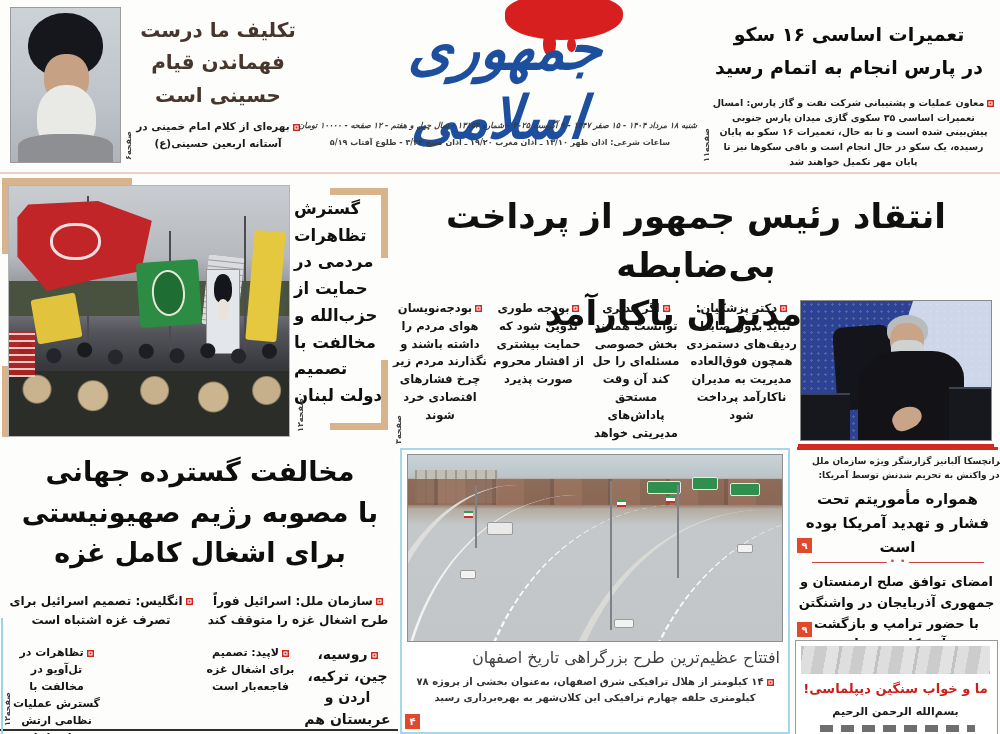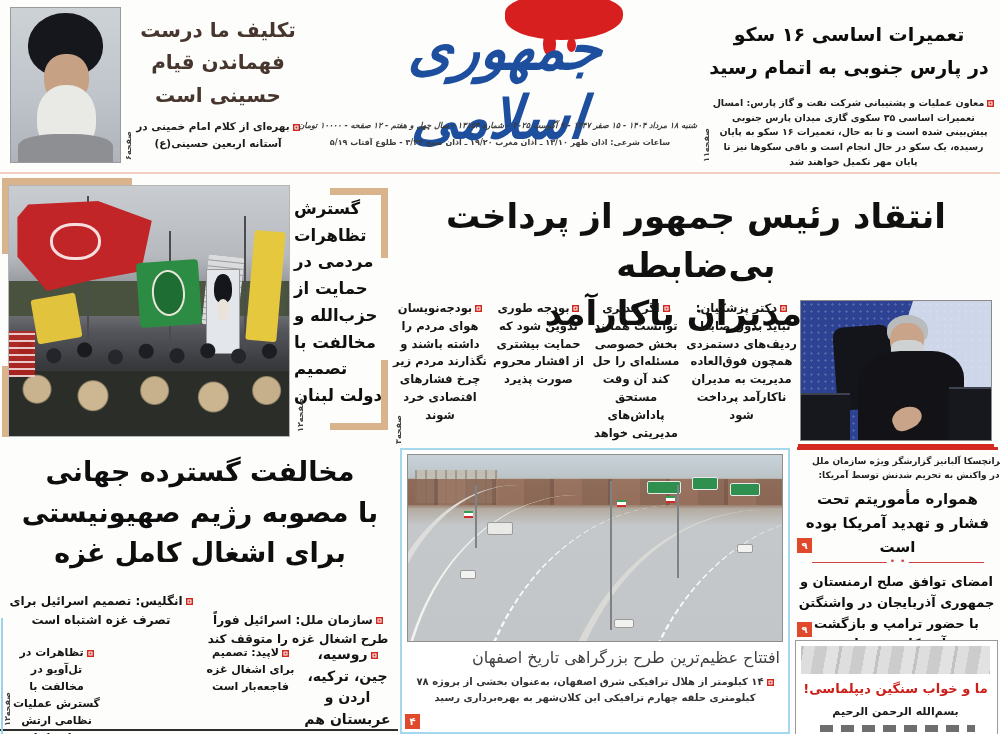--- a/index.html
+++ b/index.html
@@ -169,21 +169,21 @@
   </div>
   <div class="vlabel" style="left:124px; top:160px;">صفحه۶</div>
 
   <div class="abs drip"></div>
   <div class="abs masthead-title">جمهوری اسلامی</div>
   <div class="abs dateline" style="top:121px;font-style:italic;">شنبه ۱۸ مرداد ۱۴۰۴ - ۱۵ صفر ۱۴۴۷ - ۹ آگوست ۲۰۲۵ - شماره ۱۳۱۵۴ - سال چهل و هفتم - ۱۲ صفحه - ۱۰۰۰۰ تومان</div>
   <div class="abs dateline" style="top:138px;">ساعات شرعی: اذان ظهر ۱۳/۱۰ ـ اذان مغرب ۱۹/۲۰ ـ اذان صبح ۳/۴۴ - طلوع آفتاب ۵/۱۹</div>
 
   <div class="abs pars-headline">
     <div>تعمیرات اساسی ۱۶ سکو</div>
-    <div>در پارس جنوبی به اتمام رسید</div>
+    <div>در پارس انجام به اتمام رسید</div>
   </div>
   <div class="abs pars-body">
     <span class="bullet"></span><span>معاون عملیات و پشتیبانی شرکت نفت و گاز پارس: امسال تعمیرات اساسی ۳۵ سکوی گازی میدان پارس جنوبی پیش‌بینی شده است و تا به حال، تعمیرات ۱۶ سکو به پایان رسیده، یک سکو در حال انجام است و باقی سکوها نیز تا پایان مهر تکمیل خواهند شد</span>
   </div>
   <div class="vlabel" style="left:702px; top:162px;">صفحه۱۱</div>
 
   <div class="abs rule-pink"></div>
 
   <div class="abs bracket" style="left:2px; top:178px; width:130px; height:7px;"></div>
   <div class="abs bracket" style="left:2px; top:178px; width:7px; height:76px;"></div>
@@ -250,21 +250,21 @@
   <div class="abs quote-col" style="left:392px; width:96px;">
     <span class="bullet"></span><span>بودجه‌نویسان هوای مردم را داشته باشند و نگذارند مردم زیر چرخ فشارهای اقتصادی خرد شوند</span>
   </div>
   <div class="vlabel" style="left:394px; top:444px;">صفحه۳</div>
 
   <div class="abs gaza-headline">
     <div>مخالفت گسترده جهانی</div>
     <div>با مصوبه رژیم صهیونیستی</div>
     <div>برای اشغال کامل غزه</div>
   </div>
-  <div class="abs gaza-cell" style="left:202px; top:592px; width:192px; font-size:12px; line-height:1.6;margin-top:19px;">
+  <div class="abs gaza-cell" style="left:202px; top:592px; width:192px; font-size:12px; line-height:1.6;">
     <span class="bullet"></span><span>سازمان ملل: اسرائیل فوراً طرح اشغال غزه را متوقف کند</span>
   </div>
   <div class="abs gaza-cell" style="left:6px; top:592px; width:190px; font-size:12px; line-height:1.6;">
     <span class="bullet"></span><span>انگلیس: تصمیم اسرائیل برای تصرف غزه اشتباه است</span>
   </div>
   <div class="abs gaza-cell" style="left:300px; top:644px; width:95px; font-size:14px; line-height:1.55;">
     <span class="bullet"></span><span>روسیه، چین، ترکیه، اردن و عربستان هم با طرح نتانیاهو مخالفت کردند</span>
   </div>
   <div class="abs gaza-cell" style="left:204px; top:644px; width:93px; font-size:11px; line-height:1.55;">
     <span class="bullet"></span><span>لاپید: تصمیم برای اشغال غزه فاجعه‌بار است</span>

